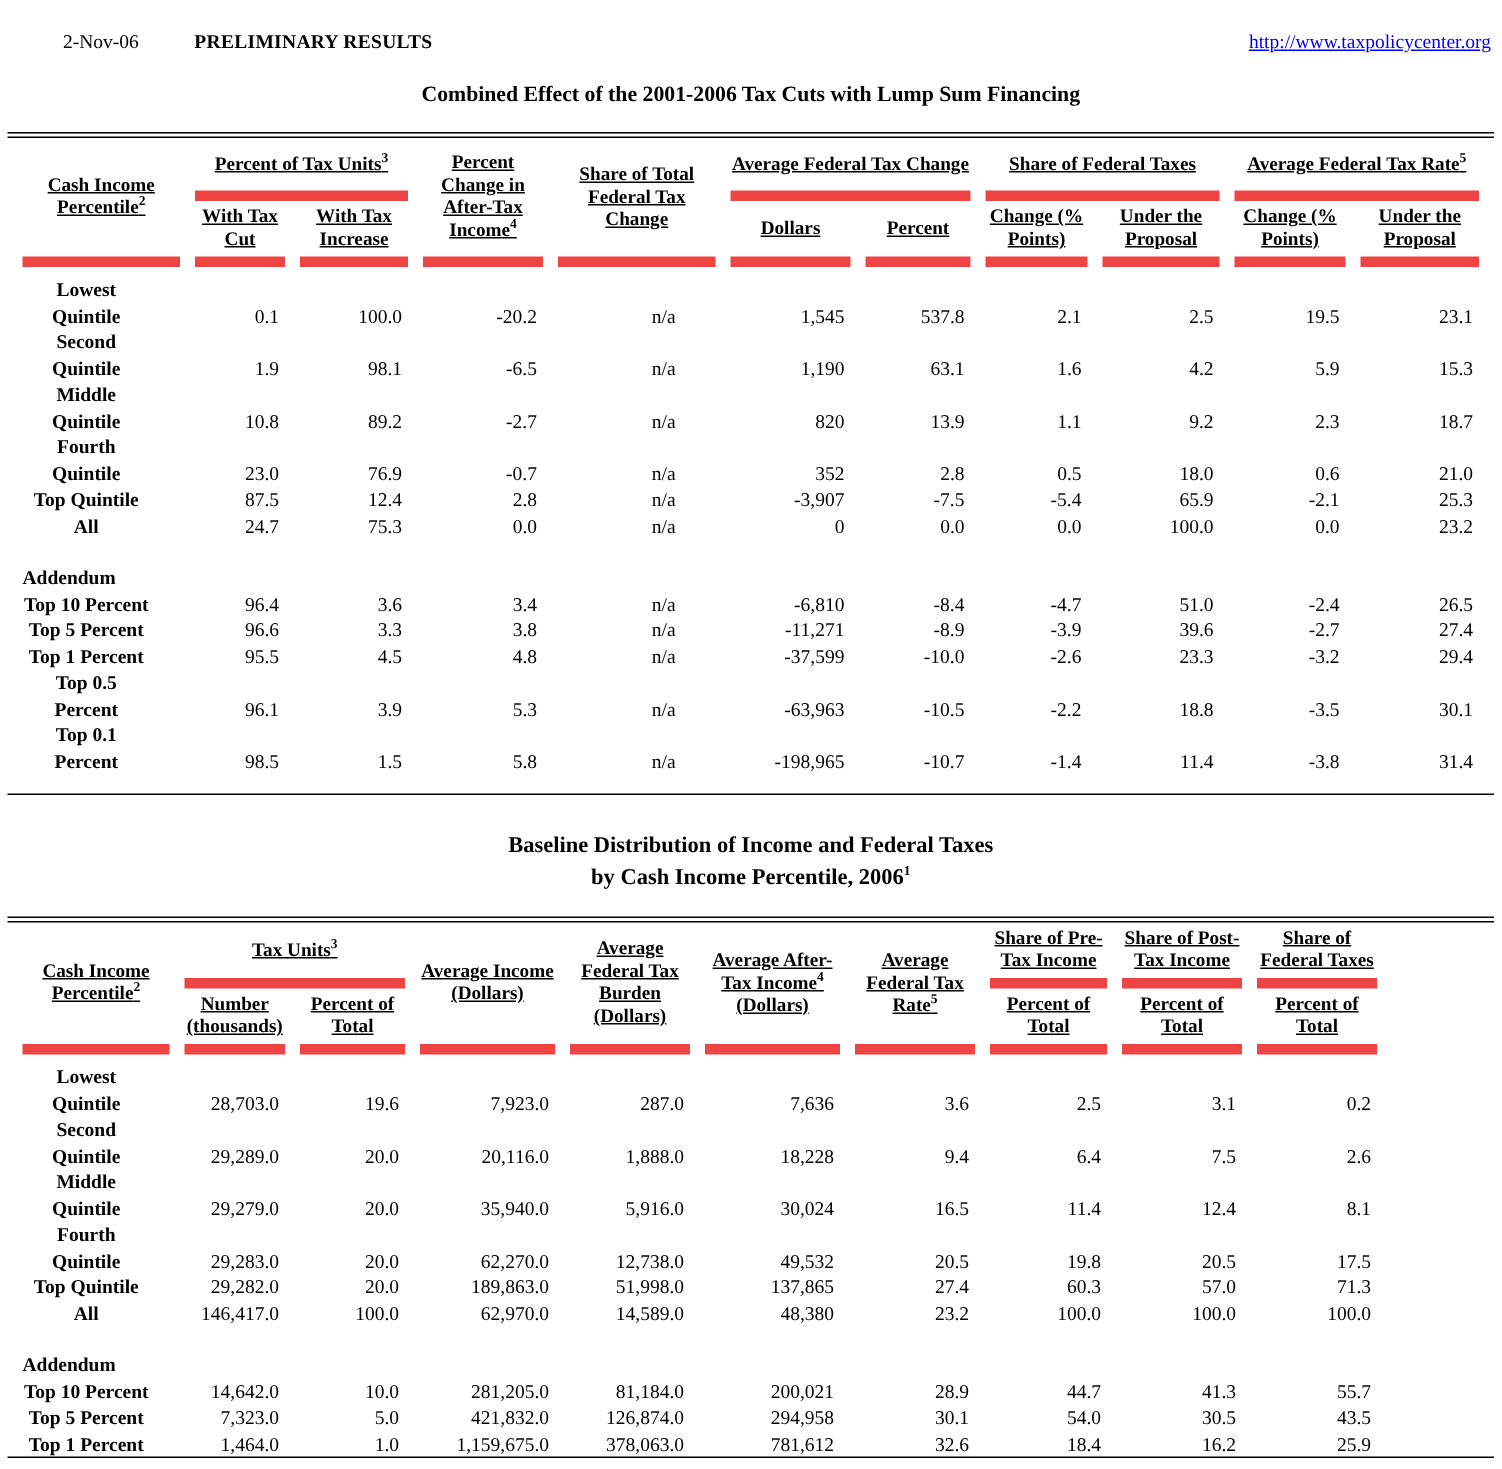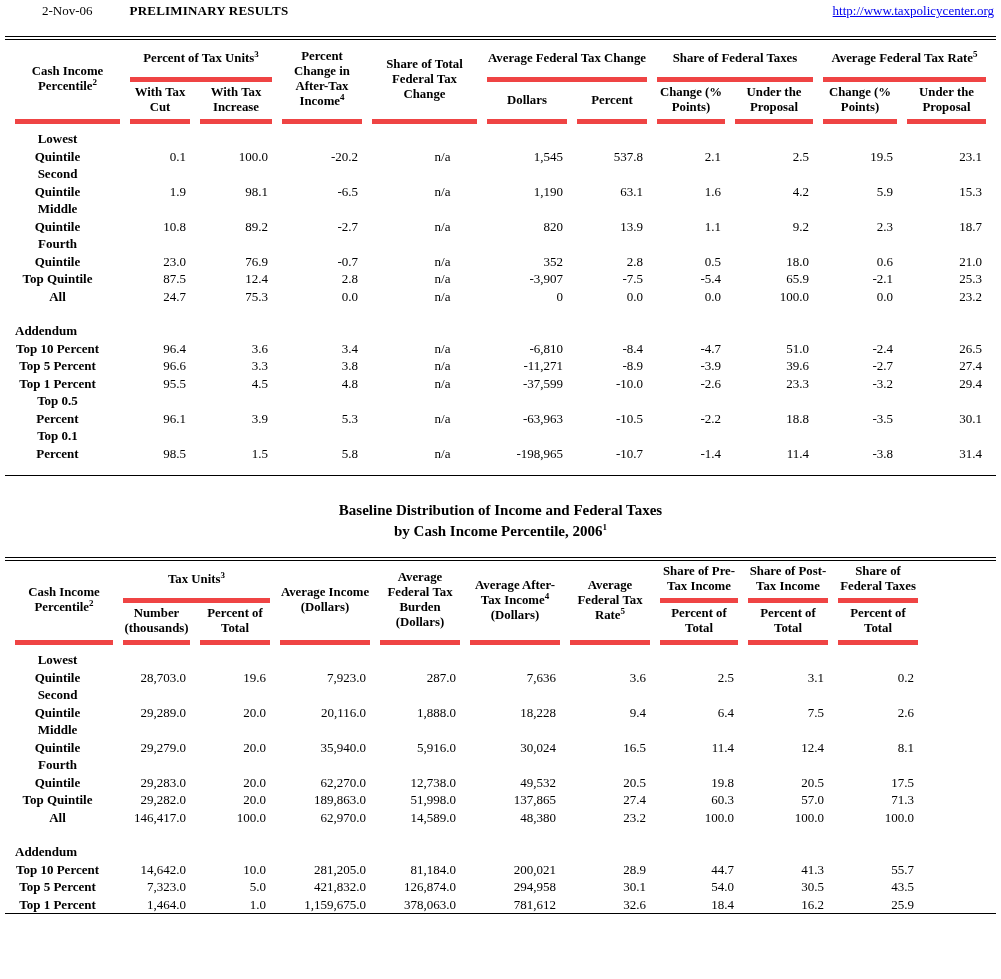--- a/index.html
+++ b/index.html
@@ -1,36 +1,36 @@
 <!DOCTYPE html>
 <html><head>
 <meta charset="utf-8">
 <style>
   * { margin:0; padding:0; box-sizing:border-box; }
   html,body { background:#fff; }
   body {
     width:1001px; height:979px; overflow:hidden;
     color:#000; font-family:"Liberation Serif","DejaVu Serif",serif; font-size:13px;
   }
-  .page { position:relative; width:1001px; height:979px; padding:0 5px 0 5px; }
+  .page { position:relative; width:1001px; height:979px; padding:17px 5px 0 5px; }
 
   .top-bar { display:flex; align-items:baseline; padding:3px 2px 0 37px; }
   .top-bar .doc-date { font-size:13px; }
   .top-bar .doc-status { font-weight:bold; margin-left:37px; letter-spacing:0.2px; }
   .top-bar a { margin-left:auto; color:#0000ee; text-decoration:underline; cursor:pointer; }
 
   .title-block { text-align:center; font-weight:bold; font-size:14.5px; line-height:20px; margin-top:17px; }
   .title-block sup, th sup { font-size:9px; vertical-align:super; line-height:0; }
 
   .tbl-wrap { border-top:4px double #000; border-bottom:1px solid #000; margin-top:15px; }
   table { width:100%; table-layout:fixed; border-collapse:separate; border-spacing:10px 0; }
   th { font-weight:bold; text-align:center; vertical-align:middle; font-size:12.8px; line-height:15px; padding:3px 0 4px 0; }
   thead tr:first-child th { height:42px; }
   thead tr:last-child th { height:42px; }
-  .hb { border-bottom:5px solid #ef4444; }
+  .hb { border-bottom:7px solid #ef4444;text-decoration:underline; }
   td { font-size:13px; line-height:17.5px; vertical-align:bottom; }
   tbody tr:first-child td { padding-top:6px; }
   td.num { text-align:right; padding-right:4px; }
   td.num.center { text-align:center; padding-right:0; padding-left:36px; }
   td.row-label { font-weight:bold; text-align:center; }
   #t1 td.row-label { padding-right:20px; }
   #t2 td.row-label { padding-right:13px; }
   td.addendum-label { font-weight:bold; text-align:left; }
   tr.gap-row td { height:17px; padding:0; }
   tr.bottom-pad-row td { height:13px; padding:0; }
@@ -42,20 +42,21 @@
 
 <div class="page">
 
   <div class="top-bar">
     <span class="doc-date">2-Nov-06</span>
     <span class="doc-status">PRELIMINARY RESULTS</span>
     <a href="#">http://www.taxpolicycenter.org</a>
   </div>
 
   <div class="title-block">
+    <div>Combined Effect of the 2001-2006 Tax Cuts with Lump Sum Financing</div>
   </div>
 
   <div class="tbl-wrap">
     <table id="t1">
       <colgroup>
         <col style="width:105px">
           <col style="width:60px">
           <col style="width:72px">
           <col style="width:80px">
         <col style="width:105px">

